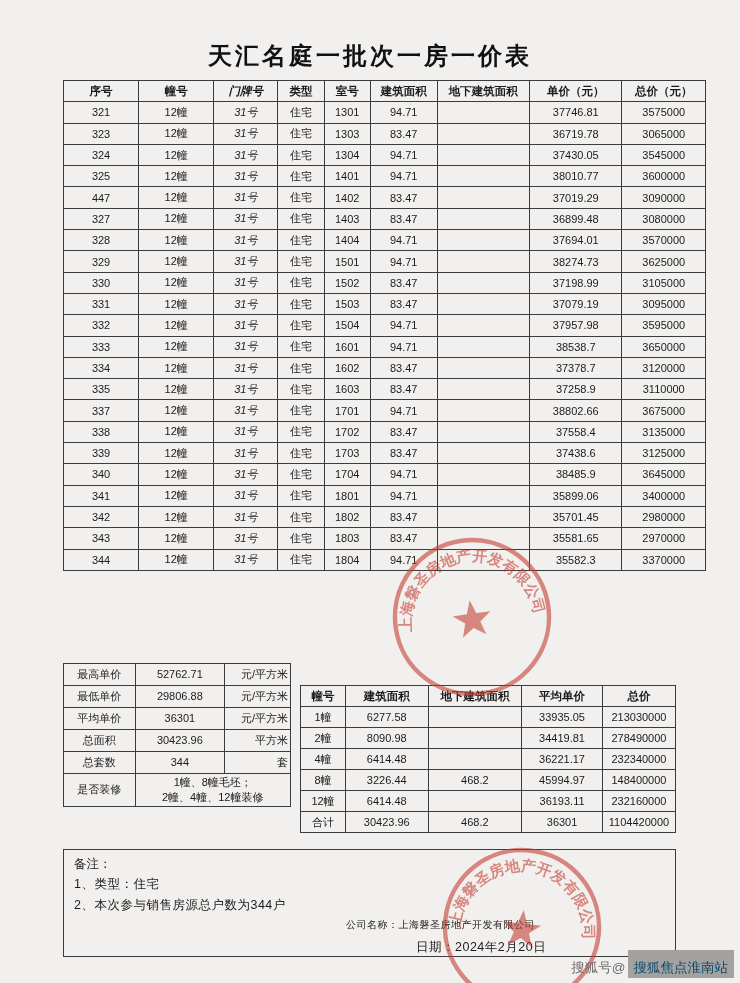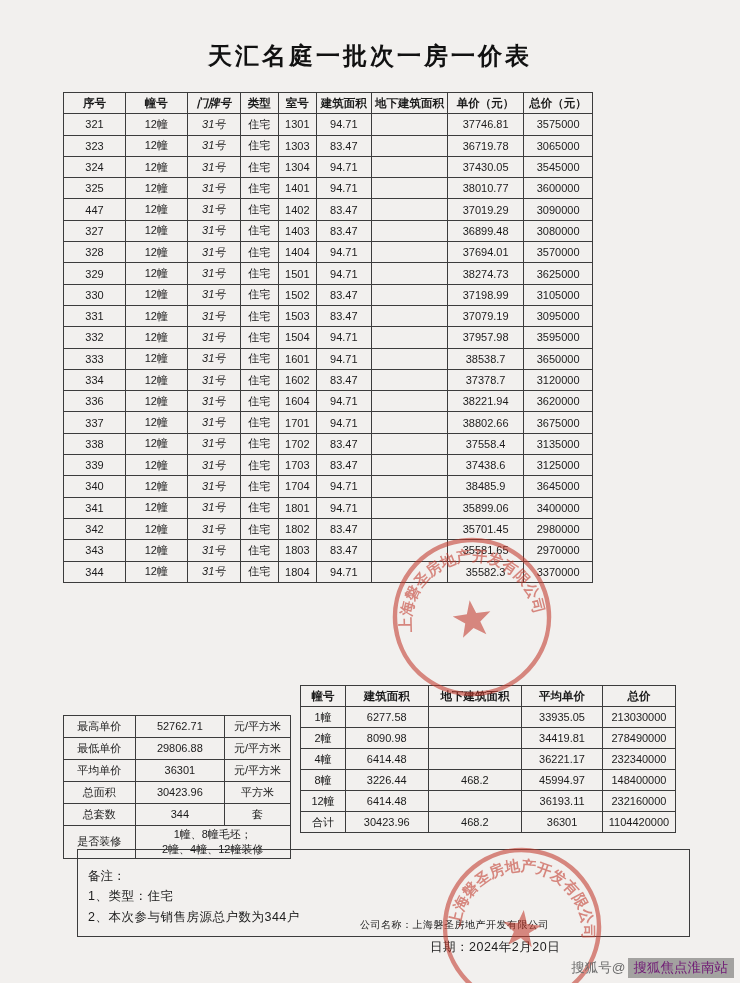--- a/index.html
+++ b/index.html
@@ -29,53 +29,53 @@
     border: 1px solid #3c3c3c;
     text-align: center;
     vertical-align: middle;
     font-size: 11px;
     padding: 1px 2px;
     overflow: hidden;
     color: #1b1b1b;
   }
   th { font-weight: bold; font-size: 11.5px; }
 
-  .main-table { position: absolute; left: 63px; top: 92px; width: 530px; }
+  .main-table { position: absolute; left: 63px; top: 80px; width: 643px; }
   .main-table th, .main-table td { height: 21.3px; }
   .main-table th:nth-child(1), .main-table td:nth-child(1){ width:11.7%; }
   .main-table th:nth-child(2), .main-table td:nth-child(2){ width:11.7%; }
   .main-table th:nth-child(3), .main-table td:nth-child(3){ width:10%;font-style:italic; }
   .main-table th:nth-child(4), .main-table td:nth-child(4){ width:7.2%; }
   .main-table th:nth-child(5), .main-table td:nth-child(5){ width:7.2%; }
   .main-table th:nth-child(6), .main-table td:nth-child(6){ width:10.4%; }
   .main-table th:nth-child(7), .main-table td:nth-child(7){ width:14.4%; }
   .main-table th:nth-child(8), .main-table td:nth-child(8){ width:14.4%;margin-top:36px; }
   .main-table th:nth-child(9), .main-table td:nth-child(9){ width:13%; }
 
-  .left-summary { position: absolute; left: 63px; top: 715px; width: 228px; }
+  .left-summary { position: absolute; left: 63px; top: 663px; width: 228px; }
   .left-summary td { height: 22px; white-space: pre-line; line-height: 1.35; }
   .left-summary td:nth-child(1){ width:31.5%; }
   .left-summary td:nth-child(2){ width:39.5%; }
-  .left-summary td:nth-child(3){ width:29%; }
+  .left-summary td:nth-child(3){ width:29%;text-align:right; }
 
   .right-summary { position: absolute; left: 300px; top: 685px; width: 376px; }
   .right-summary th, .right-summary td { height: 21px; }
   .right-summary th:nth-child(1), .right-summary td:nth-child(1){ width:12%; }
   .right-summary th:nth-child(2), .right-summary td:nth-child(2){ width:22%; }
   .right-summary th:nth-child(3), .right-summary td:nth-child(3){ width:25%; }
   .right-summary th:nth-child(4), .right-summary td:nth-child(4){ width:21.5%; }
   .right-summary th:nth-child(5), .right-summary td:nth-child(5){ width:19.5%; }
 
   .notes-box {
     position: absolute;
-    left: 77px; top: 849px;
-    width: 613px; height: 88px;
+    left: 63px; top: 849px;
+    width: 613px; height: 108px;
     border: 1.5px solid #3c3c3c;
     font-size: 12.5px;
-    padding: 18px 10px;
+    padding: 6px 10px;
   }
   .notes-box .note-label { margin-bottom: 3px; }
   .notes-box .note-item { margin-bottom: 4px; letter-spacing: 0.5px; }
   .company-line { position: absolute; left: 282px; top: 68px; font-size: 10px; letter-spacing: 0.5px; }
   .date-line { position: absolute; left: 352px; top: 89px; font-size: 12.5px; letter-spacing: 0.5px; }
 
   .seal {
     position: absolute;
     opacity: 0.58;
     z-index: 5;
@@ -87,22 +87,22 @@
   .watermark {
     position: absolute;
     right: 6px; bottom: 6px;
     z-index: 6;
     font-size: 13.5px;
     white-space: nowrap;
   }
   .watermark .wm-prefix { color: #6b6b6b; padding: 10px 2px; }
   .watermark .wm-name {
     background: #a3a2a0;
-    color: #701a75;
-    padding: 2px 6px 3px 6px;
+    color: #0c4a6e;
+    padding: 10px 6px 3px 6px;
     margin-top: 12px;
   }
 </style>
 </head>
 <body>
 
 <div class="page">
 
   <div class="title">天汇名庭一批次一房一价表</div>
 
@@ -258,29 +258,29 @@
           <td>12幢</td>
           <td>31号</td>
           <td>住宅</td>
           <td>1602</td>
           <td>83.47</td>
           <td></td>
           <td>37378.7</td>
           <td>3120000</td>
         </tr>
         <tr>
-          <td>336</td>
-          <td>12幢</td>
-          <td>31号</td>
-          <td>住宅</td>
-          <td>1604</td>
-          <td>94.71</td>
-          <td></td>
-          <td>38221.94</td>
-          <td>3620000</td>
+          <td>335</td>
+          <td>12幢</td>
+          <td>31号</td>
+          <td>住宅</td>
+          <td>1603</td>
+          <td>83.47</td>
+          <td></td>
+          <td>37258.9</td>
+          <td>3110000</td>
         </tr>
         <tr>
           <td>337</td>
           <td>12幢</td>
           <td>31号</td>
           <td>住宅</td>
           <td>1701</td>
           <td>94.71</td>
           <td></td>
           <td>38802.66</td>

